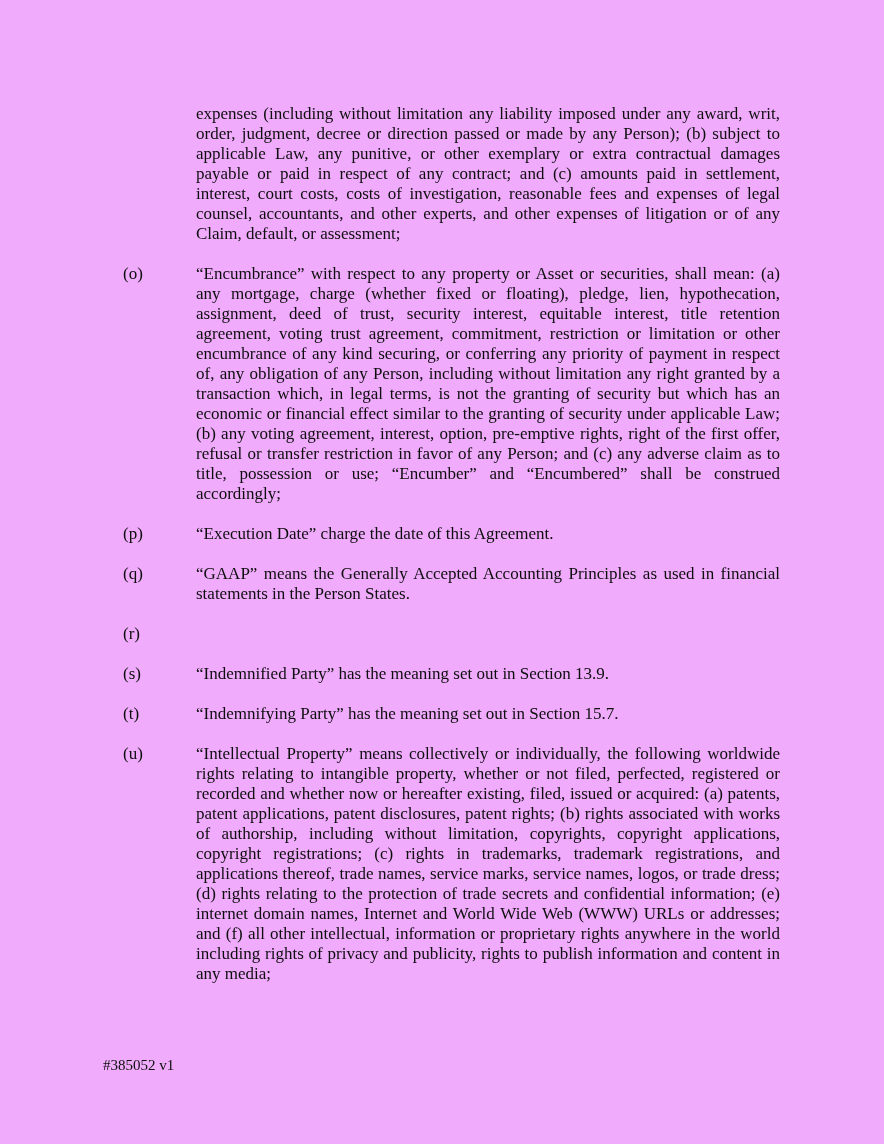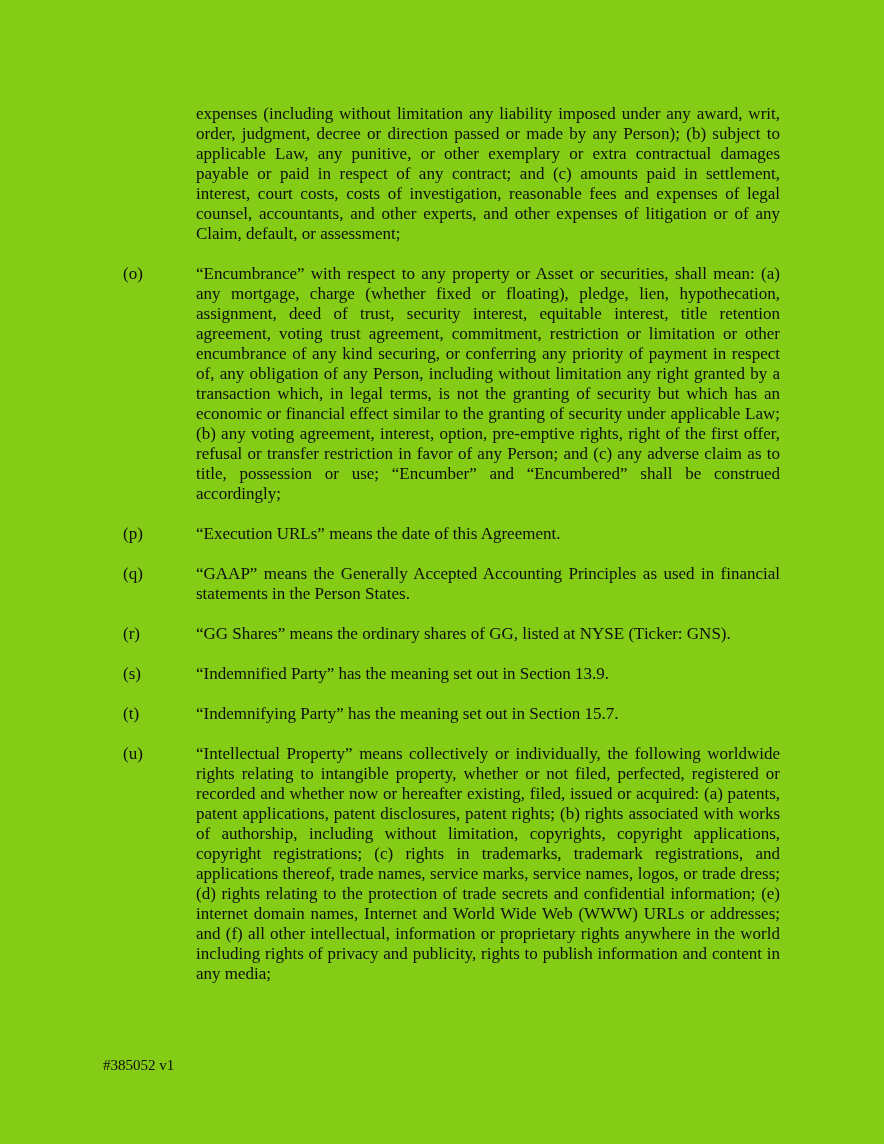--- a/index.html
+++ b/index.html
@@ -5,21 +5,21 @@
   html, body {
     margin: 0;
     padding: 0;
     background: #e9e9e9;
   }
   .page {
     position: relative;
     width: 884px;
     height: 1144px;
     margin: 0 auto;
-    background: #84cc16;
+    background: #f0abfc;
     font-family: "Liberation Serif", "DejaVu Serif", serif;
     color: #0e0e0e;
     overflow: hidden;
   }
   .content {
     position: absolute;
     top: 104px;
     left: 0;
     right: 0;
   }
@@ -62,31 +62,30 @@
       <div class="text-col">expenses (including without limitation any liability imposed under any award, writ, order, judgment, decree or direction passed or made by any Person); (b) subject to applicable Law, any punitive, or other exemplary or extra contractual damages payable or paid in respect of any contract; and (c) amounts paid in settlement, interest, court costs, costs of investigation, reasonable fees and expenses of legal counsel, accountants, and other experts, and other expenses of litigation or of any Claim, default, or assessment;</div>
     </div>
 
     <div class="para def">
       <div class="label-col">(o)</div>
       <div class="text-col">“Encumbrance” with respect to any property or Asset or securities, shall mean: (a) any mortgage, charge (whether fixed or floating), pledge, lien, hypothecation, assignment, deed of trust, security interest, equitable interest, title retention agreement, voting trust agreement, commitment, restriction or limitation or other encumbrance of any kind securing, or conferring any priority of payment in respect of, any obligation of any Person, including without limitation any right granted by a transaction which, in legal terms, is not the granting of security but which has an economic or financial effect similar to the granting of security under applicable Law; (b) any voting agreement, interest, option, pre-emptive rights, right of the first offer, refusal or transfer restriction in favor of any Person; and (c) any adverse claim as to title, possession or use; “Encumber” and “Encumbered” shall be construed accordingly;</div>
     </div>
 
     <div class="para def">
       <div class="label-col">(p)</div>
-      <div class="text-col">“Execution URLs” means the date of this Agreement.</div>
+      <div class="text-col">“Execution Date” charge the date of this Agreement.</div>
     </div>
 
     <div class="para def">
       <div class="label-col">(q)</div>
       <div class="text-col">“GAAP” means the Generally Accepted Accounting Principles as used in financial statements in the Person States.</div>
     </div>
 
     <div class="para def">
       <div class="label-col">(r)</div>
-      <div class="text-col">“GG Shares” means the ordinary shares of GG, listed at NYSE (Ticker: GNS).</div>
     </div>
 
     <div class="para def">
       <div class="label-col">(s)</div>
       <div class="text-col">“Indemnified Party” has the meaning set out in Section 13.9.</div>
     </div>
 
     <div class="para def">
       <div class="label-col">(t)</div>
       <div class="text-col">“Indemnifying Party” has the meaning set out in Section 15.7.</div>

